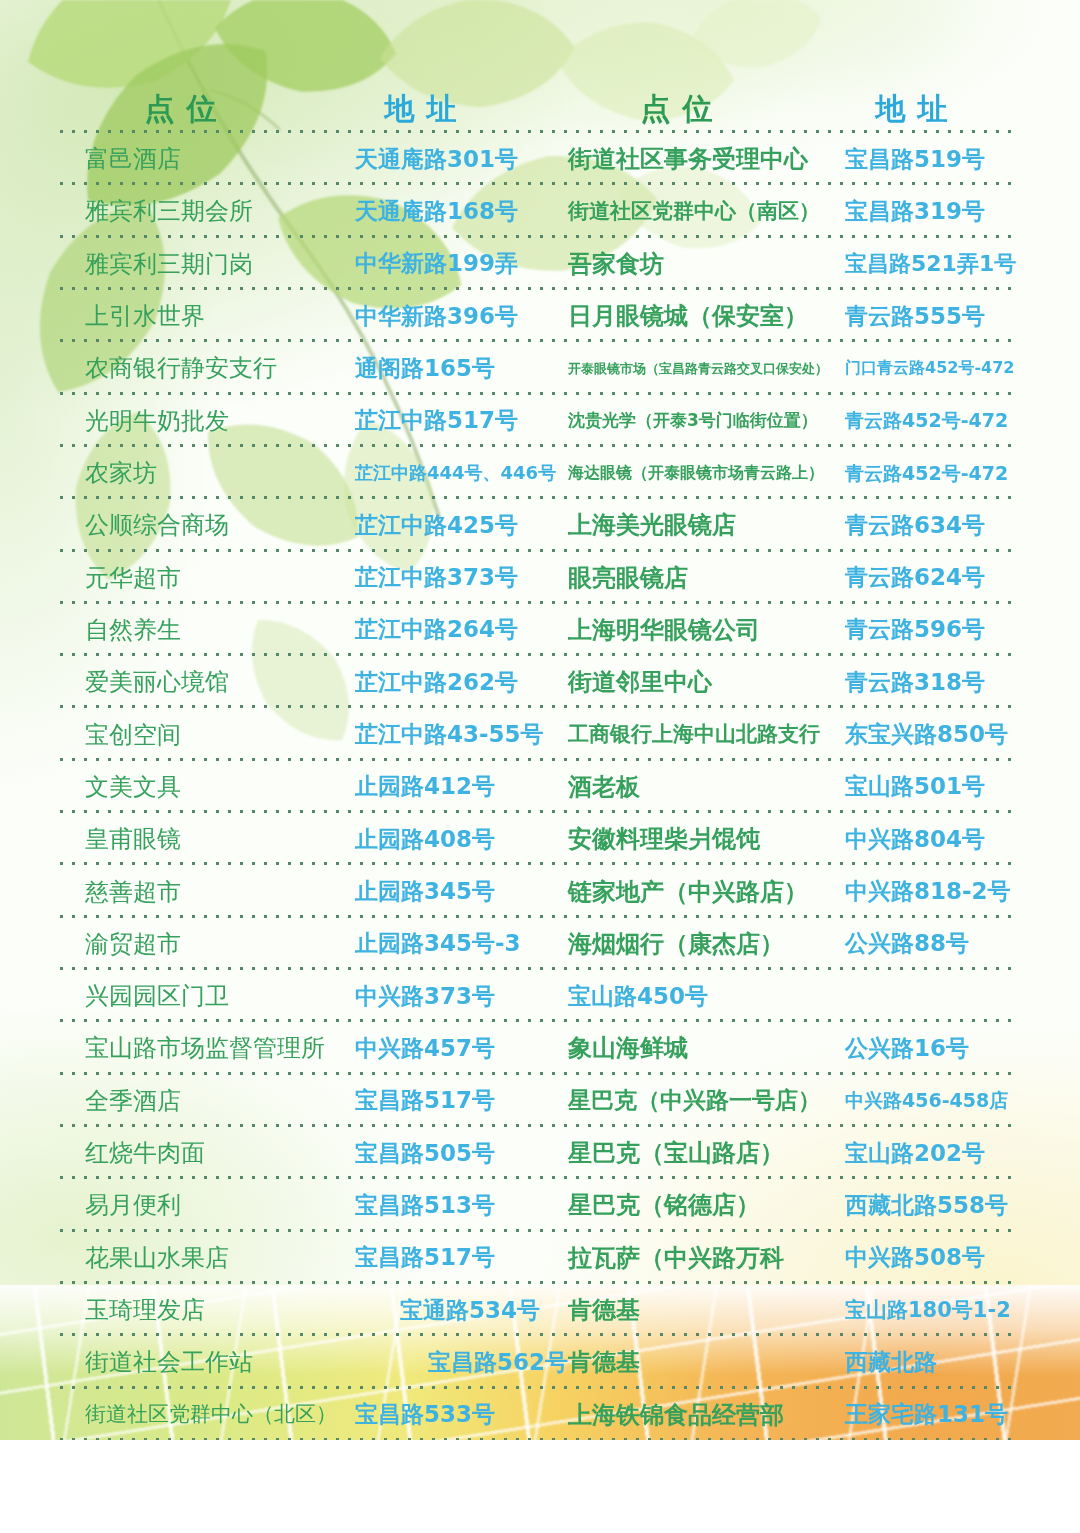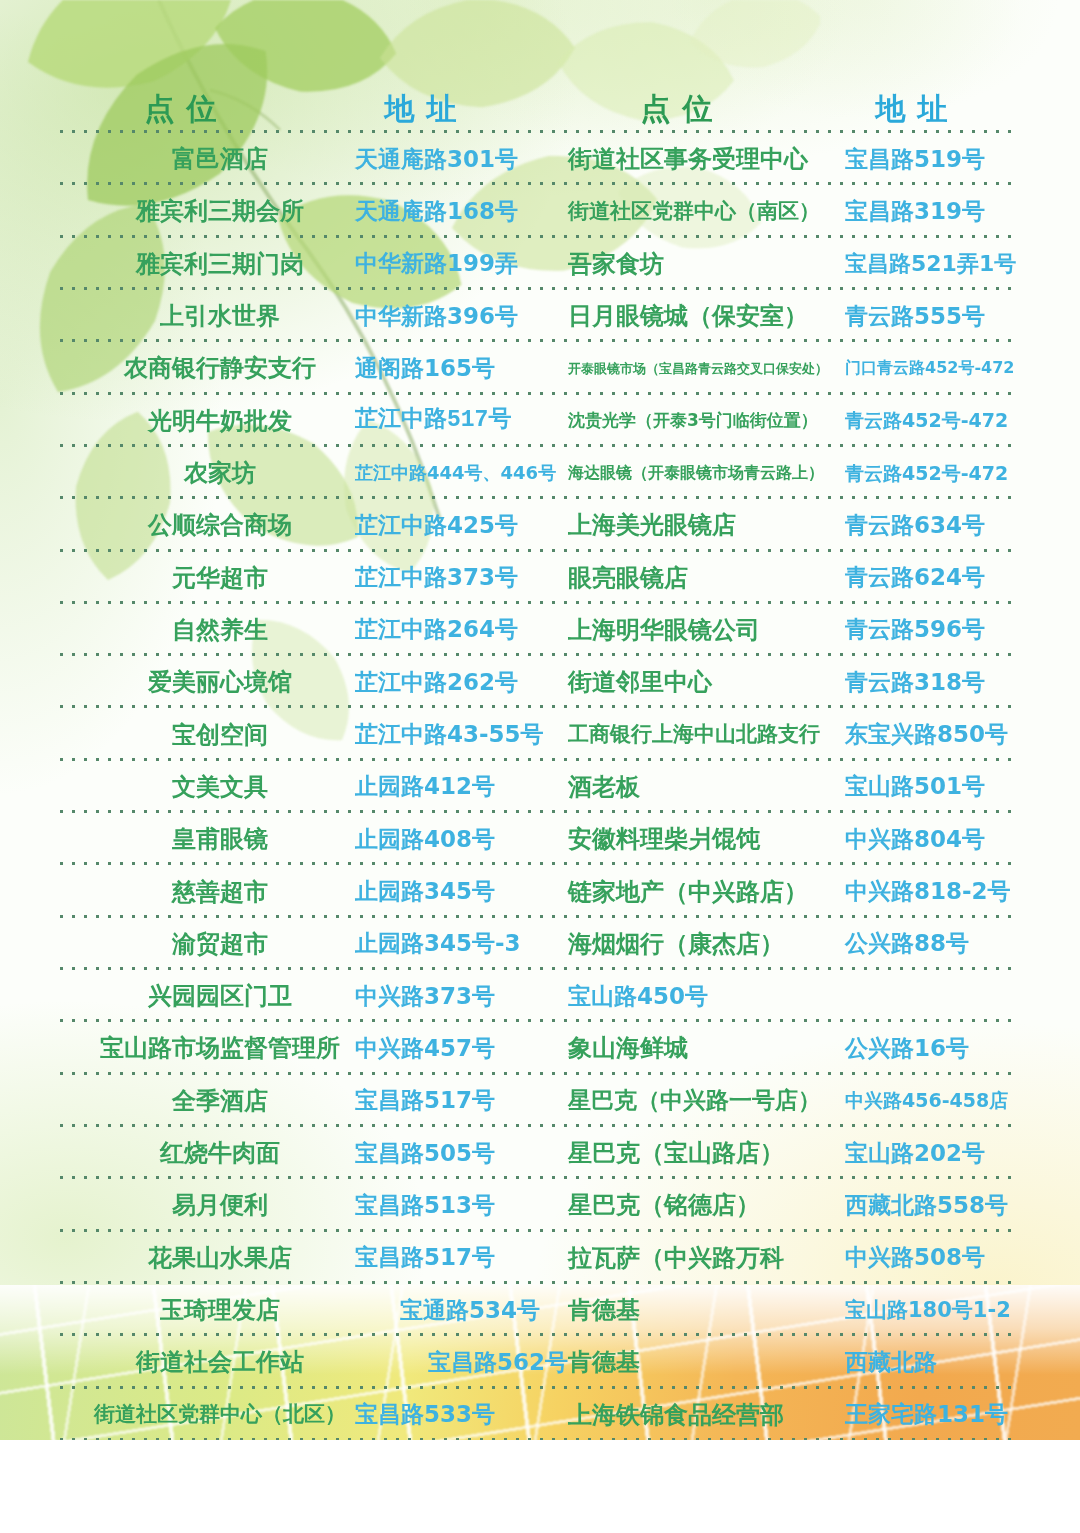--- a/index.html
+++ b/index.html
@@ -50,21 +50,21 @@
   .thead{height:48px;}
   .row{height:52.32px;}
   .hcell{
     text-align:center;font-weight:bold;font-size:30px;letter-spacing:12px;white-space:nowrap;
   }
   .hcell.h1{color:var(--hgreen);padding-right:42px;}
   .hcell.h2{color:var(--hblue);padding-right:70px;}
   .hcell.h3{color:var(--hgreen);padding-right:48px;}
   .hcell.h4{color:var(--hblue);padding-right:30px;}
   .cell{white-space:nowrap;line-height:1;}
-  .cell.p1{padding-left:25px;color:var(--green);font-weight:bold;text-align:center;}
+  .cell.p1{padding-left:25px;color:var(--green);font-weight:normal;}
   .cell.a1{color:var(--blue);font-weight:bold;}
   .cell.p2{color:var(--green);font-weight:bold;}
   .cell.a2{color:var(--blue);font-weight:bold;}
 </style>
 </head>
 <body>
 
 <div class="page">
 
   <div class="wash-top"></div>
@@ -135,21 +135,21 @@
 
   <div class="row">
     <div class="cell p1" style="font-size: 24px;">农商银行静安支行</div>
     <div class="cell a1" style="font-size: 23px;">通阁路165号</div>
     <div class="cell p2" style="font-size: 13px;">开泰眼镜市场（宝昌路青云路交叉口保安处）</div>
     <div class="cell a2" style="font-size: 16px;">门口青云路452号-472</div>
   </div>
 
   <div class="row">
     <div class="cell p1" style="font-size: 24px;">光明牛奶批发</div>
-    <div class="cell a1" style="font-size: 23px; font-family: Liberation Mono, monospace;">芷江中路517号</div>
+    <div class="cell a1" style="font-size: 23px;">芷江中路517号</div>
     <div class="cell p2" style="font-size: 17px;">沈贵光学（开泰3号门临街位置）</div>
     <div class="cell a2" style="font-size: 19px;">青云路452号-472</div>
   </div>
 
   <div class="row">
     <div class="cell p1" style="font-size: 24px;">农家坊</div>
     <div class="cell a1" style="font-size: 18px;">芷江中路444号、446号</div>
     <div class="cell p2" style="font-size: 16px;">海达眼镜（开泰眼镜市场青云路上）</div>
     <div class="cell a2" style="font-size: 19px;">青云路452号-472</div>
   </div>

